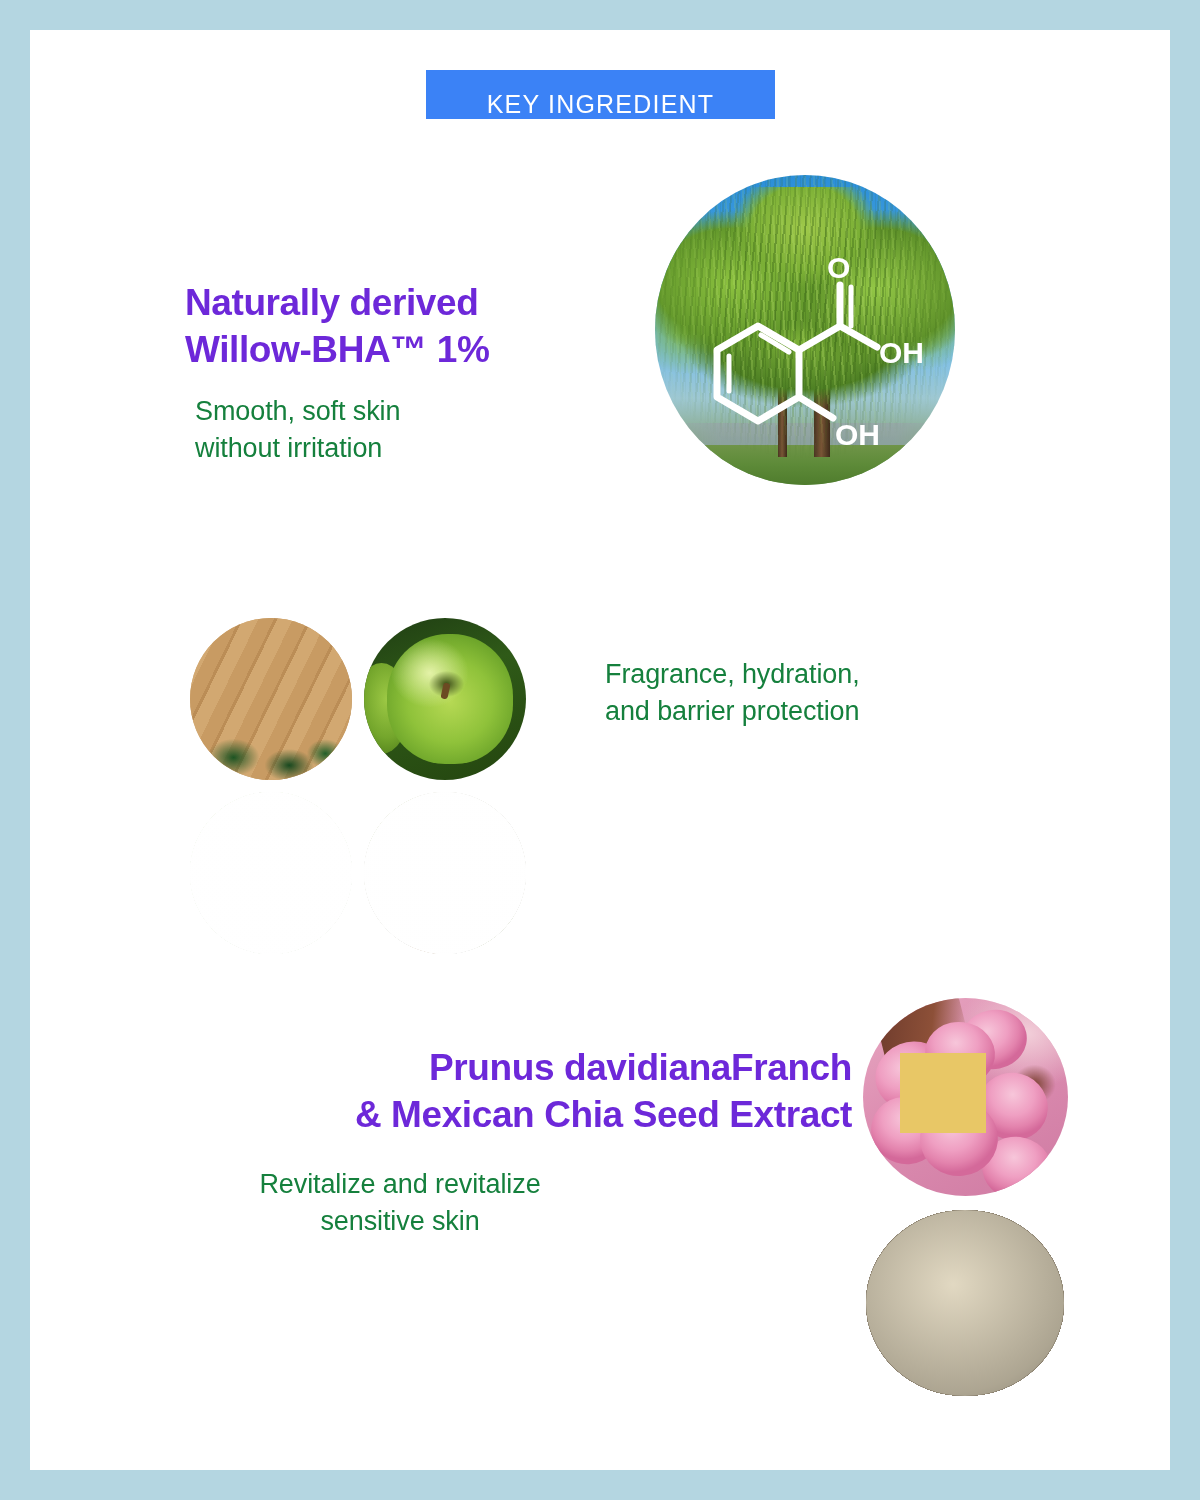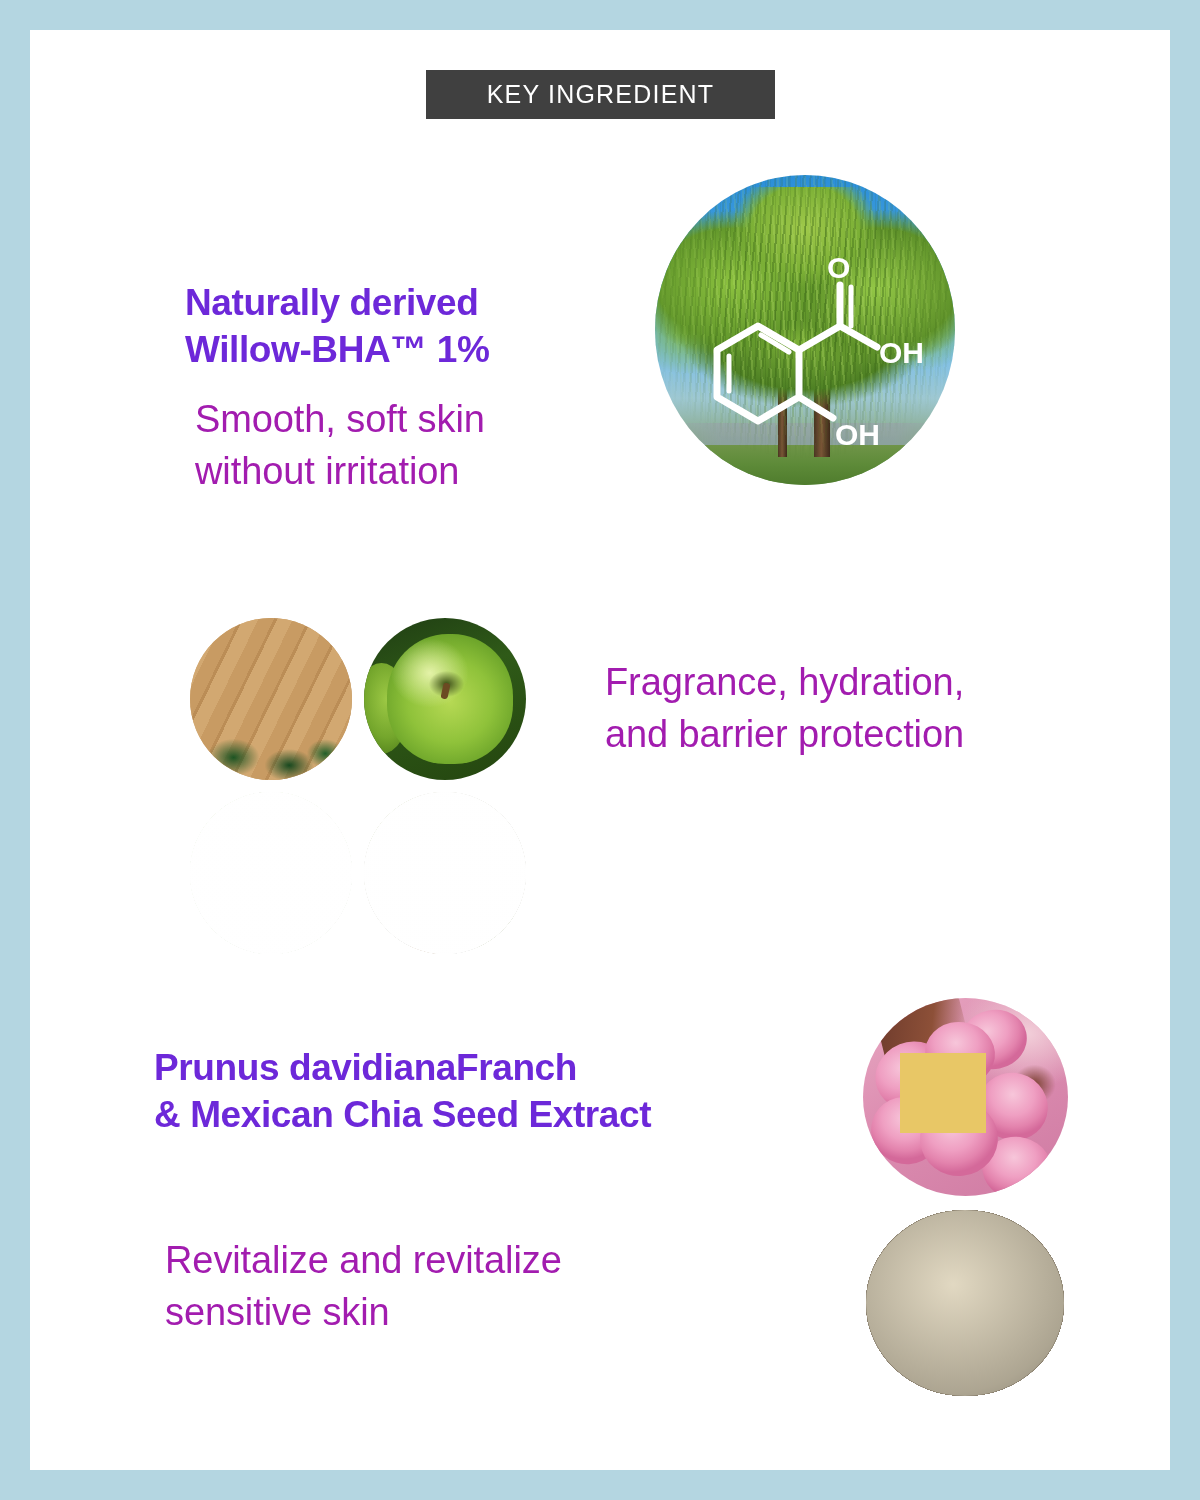--- a/index.html
+++ b/index.html
@@ -14,22 +14,22 @@
     left:30px; top:30px;
     width:1140px; height:1440px;
     background:#ffffff;
   }
 
   
   .banner {
     position:absolute;
     left:396px; top:40px;
     width:349px; height:49px;
-    background:#404040;
-    display:flex; align-items:center; justify-content:center;
+    background:#3b82f6;
+    display:flex; align-items:flex-end; justify-content:center;
   }
   .banner-label {
     color:#ffffff;
     font-size:25px;
     letter-spacing:1.2px;
     font-weight:400;
     white-space:nowrap;
   }
 
   
@@ -37,39 +37,39 @@
     position:absolute;
     color:#6d28d9;
     font-size:37px;
     font-weight:700;
     line-height:1.27;
     letter-spacing:-0.4px;
     white-space:pre-line;
   }
   .subtext {
     position:absolute;
-    color:#a21caf;
-    font-size:38px;
+    color:#15803d;
+    font-size:27px;
     font-weight:400;
     line-height:1.38;
     letter-spacing:-0.1px;
     white-space:pre-line;
   }
 
   
   .s1-heading { left:155px; top:250px; width:420px; }
   .s1-sub     { left:165px; top:363px; width:400px; }
 
   
   .s2-heading { left:575px; top:595px; width:430px; }
   .s2-sub     { left:575px; top:626px; width:440px; }
 
   
-  .s3-heading { left:124px; top:1015px; width:690px; }
-  .s3-sub     { left:135px; top:1204px; width:470px; }
+  .s3-heading { left:132px; top:1015px; width:690px;text-align:right; }
+  .s3-sub     { left:135px; top:1136px; width:470px;text-align:center; }
 
   
   .circ { position:absolute; border-radius:50%; overflow:hidden; }
 
   
   .willow { left:625px; top:145px; width:300px; height:310px; }
   .willow .sky {
     position:absolute; inset:0;
     background:
       linear-gradient(180deg,#2a8ed8 0%,#49a4e2 30%,#7dbfe8 58%,#9ec8d2 72%,#8aab8e 84%,#6f9a5a 100%);

